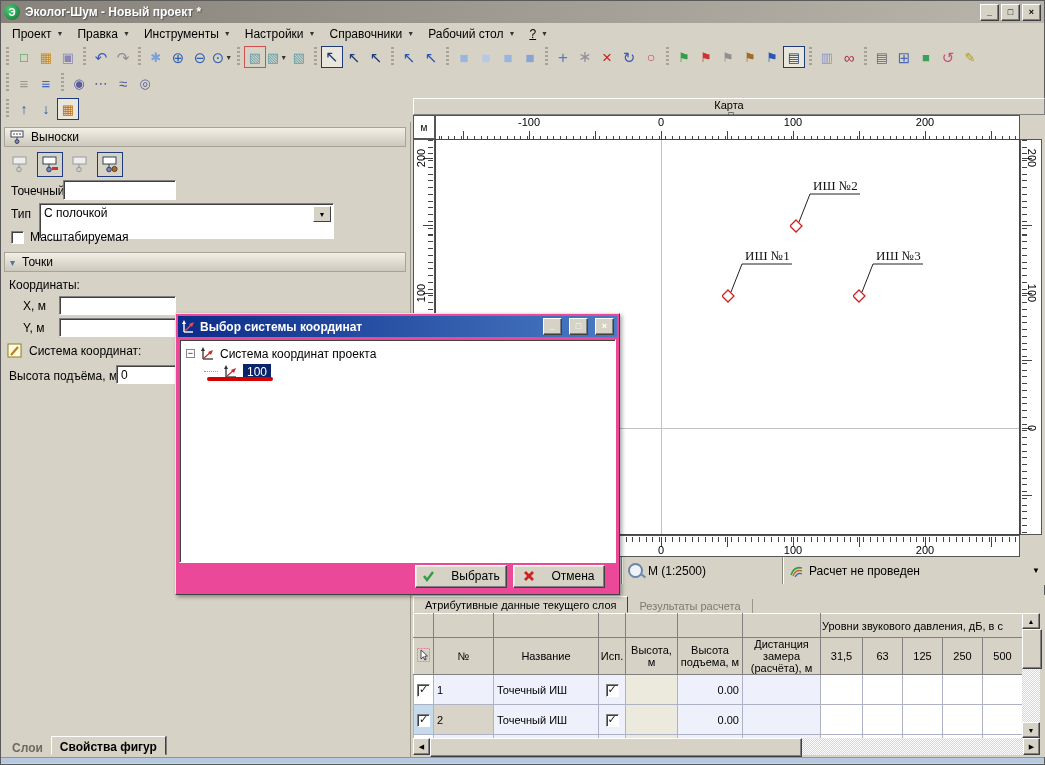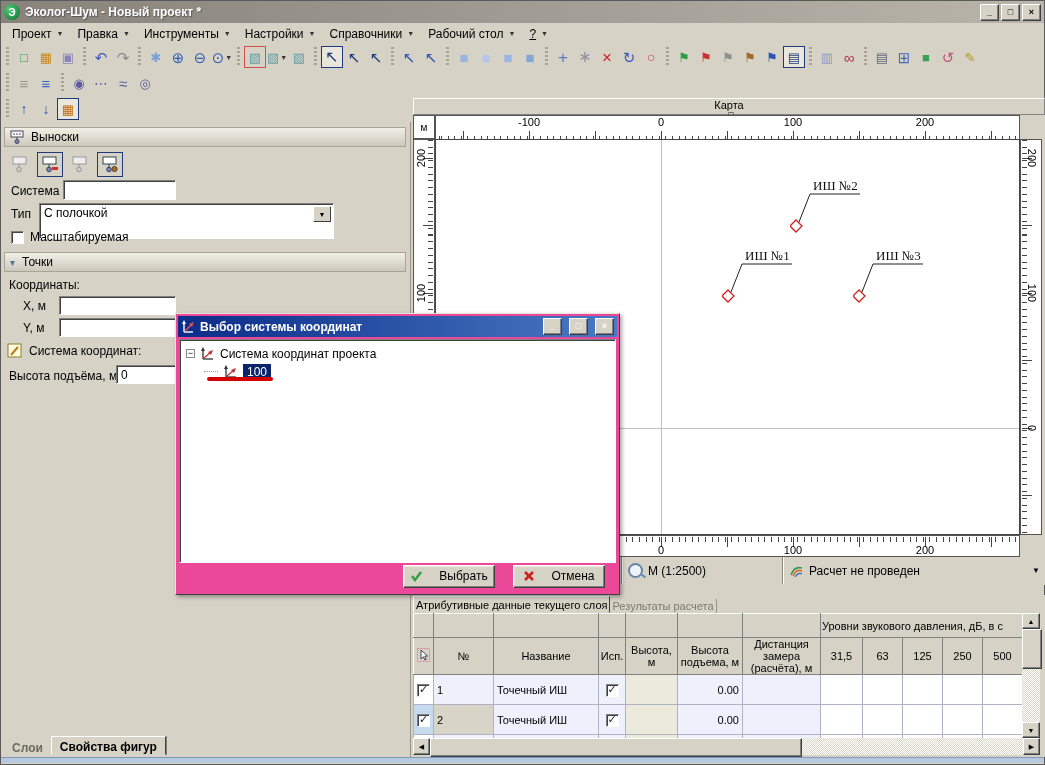--- a/index.html
+++ b/index.html
@@ -72,25 +72,25 @@
     background:linear-gradient(90deg,#0b2c88,#4a7ac4);color:#fff;font-weight:bold;display:flex;align-items:center;gap:5px;padding:0 3px;}
   .dlg-body{position:absolute;left:3px;top:25px;right:3px;height:224px;background:#fff;
     border:1px solid;border-color:#808080 #fff #fff #808080;box-shadow:inset 1px 1px 0 #404040;box-sizing:border-box;}
   .tree-row{position:absolute;display:flex;align-items:center;gap:5px;height:17px;}
   .expand-box{width:9px;height:9px;border:1px solid #888;background:#fff;display:flex;align-items:center;justify-content:center;
     font-size:9px;line-height:5px;box-sizing:border-box;}
   .tree-sel{background:#0a246a;color:#fff;padding:1px 4px;}
   .red-underline{position:absolute;left:31px;top:63px;width:66px;height:4px;background:#d40000;border-radius:2px;}
   .dlg-btns{position:absolute;left:3px;bottom:4px;right:3px;height:28px;display:flex;justify-content:flex-end;align-items:center;gap:6px;padding-right:11px;}
   .btn{height:23px;min-width:92px;background:#d6d2c6;border:1px solid;border-color:#fff #404040 #404040 #fff;
-    box-shadow:inset -1px -1px 0 #808080,inset 1px 1px 0 #ece8dc;display:flex;align-items:center;justify-content:center;gap:16px;font-size:12px;box-sizing:border-box;margin-left:12px;}
+    box-shadow:inset -1px -1px 0 #808080,inset 1px 1px 0 #ece8dc;display:flex;align-items:center;justify-content:center;gap:16px;font-size:12px;box-sizing:border-box;}
   
   .table-panel{left:413px;top:595px;width:632px;height:162px;background:#d6d2c6;}
   .ttabs{position:absolute;left:0;top:0;height:18px;display:flex;align-items:flex-end;}
-  .ttab{height:17px;display:flex;align-items:center;padding:0 2px;font-size:11px;box-sizing:border-box;}
+  .ttab{height:17px;display:flex;align-items:center;padding:0 11px;font-size:11px;box-sizing:border-box;}
   .ttab.active{background:#d6d2c6;border:1px solid;border-color:#fff #404040 transparent #fff;}
   .ttab.inactive{color:#7d7a70;border-right:1px solid #9a968a;height:14px;}
   table.grid{position:absolute;left:0;top:18px;border-collapse:collapse;table-layout:fixed;font-size:11px;}
   table.grid th{background:#d6d2c6;border:1px solid;border-color:#fff #808080 #808080 #fff;
     font-weight:normal;padding:0 1px;overflow:hidden;}
   table.grid td{border:1px solid #aeb2c4;padding:0 3px;overflow:hidden;white-space:nowrap;}
   .h1 th{height:23px;}
   .h2 th{height:36px;}
   tr.datarow td{height:29px;}
   tr.partial td{height:3px;border-bottom:none;}
@@ -354,21 +354,21 @@
       </div>
     <div class="pbtn on">
         <svg width="18" height="18">
           <rect x="2" y="1" width="13" height="7" fill="#fff" stroke="#345"></rect>
           <line x1="8" y1="8" x2="8" y2="12" stroke="#345"></line>
           <circle cx="8" cy="13.5" r="2.3" fill="#7a86c0" stroke="#345"></circle>
           <circle cx="13.5" cy="13" r="2.6" fill="#b06a20" stroke="#543"></circle>
         </svg>
       </div>
   </div>
-  <div class="lbl" style="left:10px;top:62px">Система</div>
+  <div class="lbl" style="left:10px;top:62px">Точечный</div>
   <div class="field" style="left:62px;top:58px;width:113px;height:20px"></div>
   <div class="lbl" style="left:10px;top:85px">Тип</div>
   <div class="field" style="left:38px;top:81px;width:295px;height:36px">
     <span>С полочкой</span>
     <span class="combo-btn">
         <span>▼</span>
       </span>
   </div>
   <div class="abs" style="left:10px;top:108px;display:flex;align-items:center;gap:6px">
     <span class="cb"></span>

